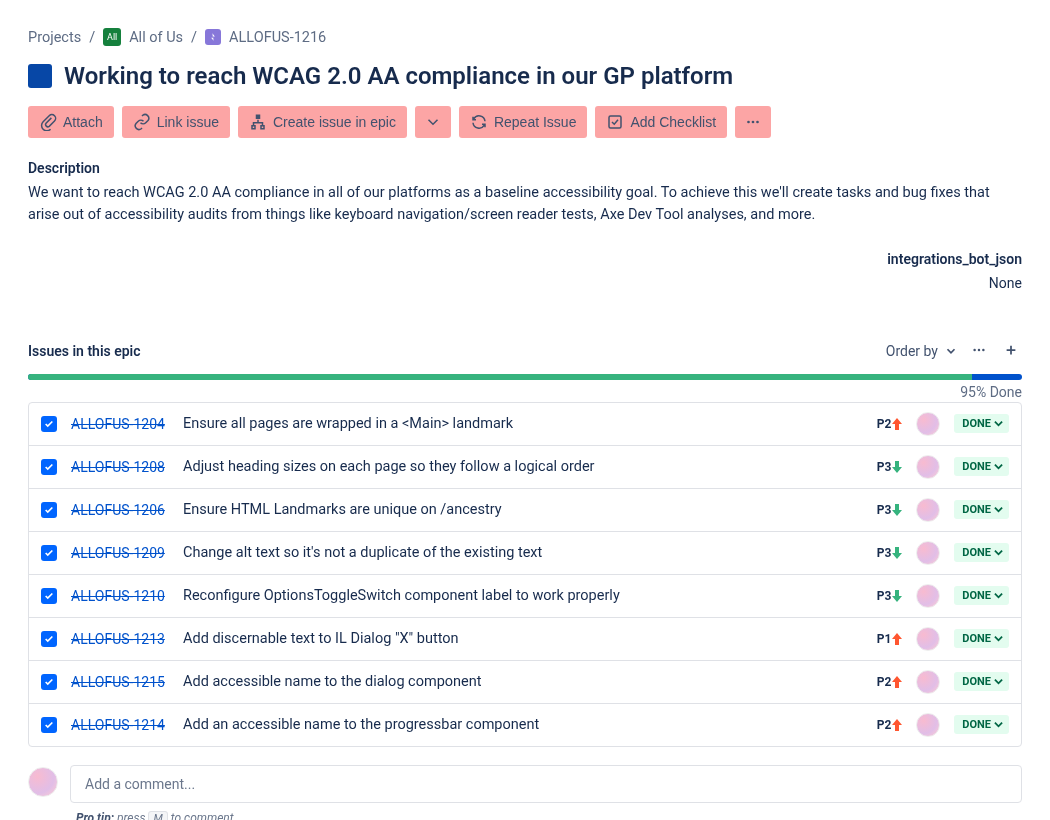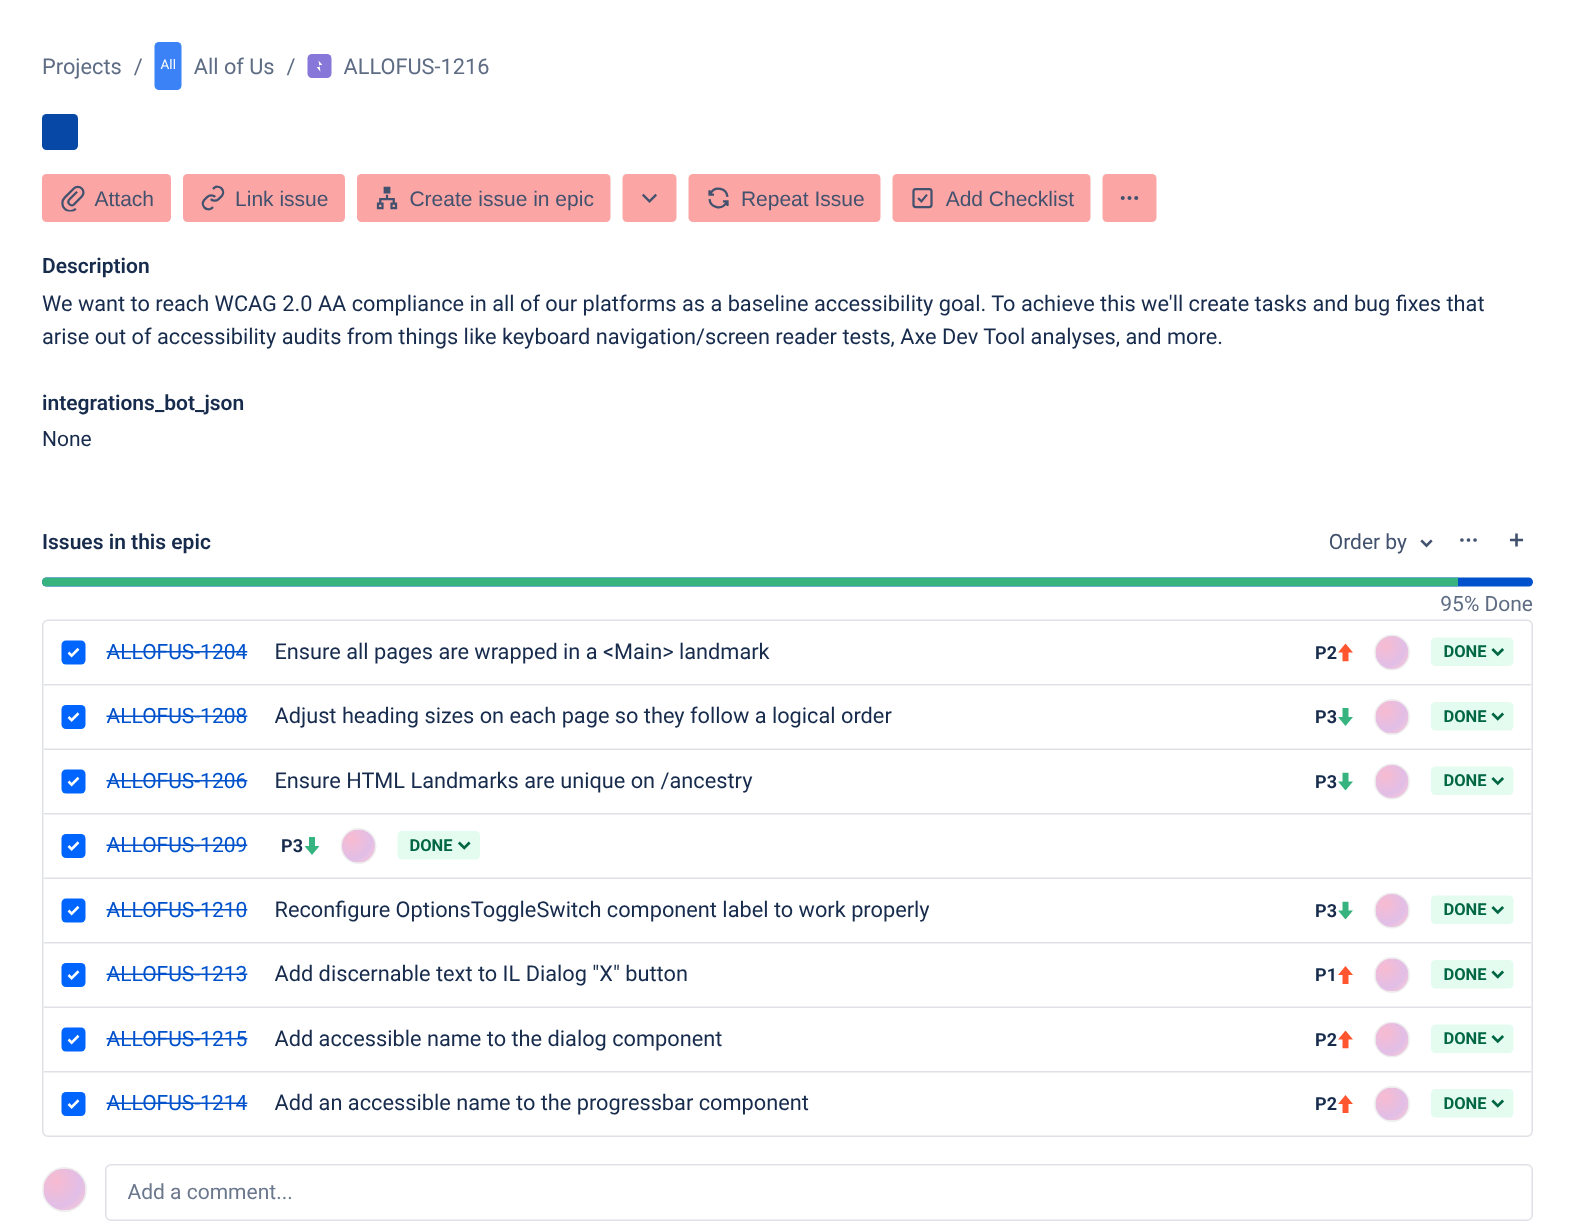--- a/index.html
+++ b/index.html
@@ -8,21 +8,21 @@
     background: #fff;
     color: #172B4D;
     font-size: 14px;
     padding: 28px;
     width: 1050px;
   }
   a { color: #5E6C84; text-decoration: none; }
   .breadcrumb { display: flex; align-items: center; gap: 8px; font-size: 14.5px; color: #5E6C84; margin-bottom: 16px; }
   .breadcrumb .sep { color: #5E6C84; }
   .breadcrumb .proj-icon {
-    width: 18px; height: 32px; background: #3b82f6; color: #fff; font-size: 9px;
+    width: 18px; height: 18px; background: #15803d; color: #fff; font-size: 9px;
     display: inline-flex; align-items: center; justify-content: center; border-radius: 3px;
   }
   .breadcrumb .epic-icon {
     width: 16px; height: 16px; background: #8777D9; border-radius: 3px;
     display: inline-flex; align-items: center; justify-content: center;
   }
   .breadcrumb .epic-icon svg { width: 10px; height: 10px; }
   .title-row { display: flex; align-items: center; gap: 12px; margin: 8px 0 16px 0; }
   .title-square { width: 24px; height: 24px; background: #0747A6; border-radius: 3px; }
   h1.page-title { font-size: 24px; font-weight: 600; color: #172B4D; }
@@ -30,21 +30,21 @@
   .tool-btn {
     display: inline-flex; align-items: center; gap: 6px;
     background: #fca5a5; border: none; border-radius: 3px;
     padding: 7px 11px; font-size: 14px; font-weight: 500; color: #42526E;
     cursor: pointer;
   }
   .tool-btn.icon-only { padding: 7px 9px; }
   .tool-btn svg { width: 18px; height: 18px; }
   .section-label { font-size: 14px; font-weight: 600; color: #172B4D; margin-bottom: 6px; }
   .description-text { font-size: 14.5px; line-height: 1.55; color: #172B4D; margin-bottom: 24px; max-width: 980px; }
-  .field-block { margin-bottom: 16px; }
+  .field-block { margin-bottom: 16px; text-align: right; }
   .field-label { font-size: 14px; font-weight: 600; margin-bottom: 8px; }
   .field-value { font-size: 14px; color: #172B4D; }
   .issues-header {
     display: flex; justify-content: space-between; align-items: center;
     margin-top: 48px; margin-bottom: 10px;
   }
   .issues-header .left { font-size: 14px; font-weight: 600; }
   .issues-header .right { display: flex; align-items: center; gap: 10px; }
   .orderby { display: flex; align-items: center; gap: 6px; font-size: 14px; color: #42526E; cursor: pointer; }
   .orderby svg, .hdr-icon svg { width: 14px; height: 14px; }
@@ -112,20 +112,21 @@
   <span class="epic-icon">
     <svg viewBox="0 0 16 16">
         <path d="M7 2 L11 7 L8 7 L9 14 L5 9 L8 9 Z" fill="#fff"></path>
       </svg>
   </span>
   <a href="#">ALLOFUS-1216</a>
 </nav>
 
 <div class="title-row">
   <div class="title-square"></div>
+  <h1 class="page-title">Working to reach WCAG 2.0 AA compliance in our GP platform</h1>
 </div>
 
 <div class="toolbar">
   <button class="tool-btn">
     <svg viewBox="0 0 24 24">
         <path d="M16.5 6.5l-7.1 7.1a3 3 0 004.2 4.2l7.1-7.1a5 5 0 10-7.1-7.1L5.5 11.7a7 7 0 009.9 9.9" fill="none" stroke="#42526E" stroke-width="2"></path>
       </svg>
     <span>Attach</span>
   </button>
   <button class="tool-btn">
@@ -273,20 +274,21 @@
         </svg>
       </span>
     </div>
     <div class="issue-row">
       <span class="checkbox">
         <svg viewBox="0 0 12 12">
           <path d="M2 6l2.5 2.5L10 3" stroke="#fff" stroke-width="2" fill="none"></path>
         </svg>
       </span>
       <a href="#" class="key">ALLOFUS-1209</a>
+      <span class="summary">Change alt text so it's not a duplicate of the existing text</span>
       <span class="priority">
         <span class="plabel">P3</span>
         <svg viewBox="0 0 10 12">
           <path class="arrow-down" d="M5 12L0 6h3V0h4v6h3z"></path>
         </svg>
       </span>
       <span class="avatar"></span>
       <span class="status-badge">
         <span>DONE</span>
         <svg viewBox="0 0 10 10">

